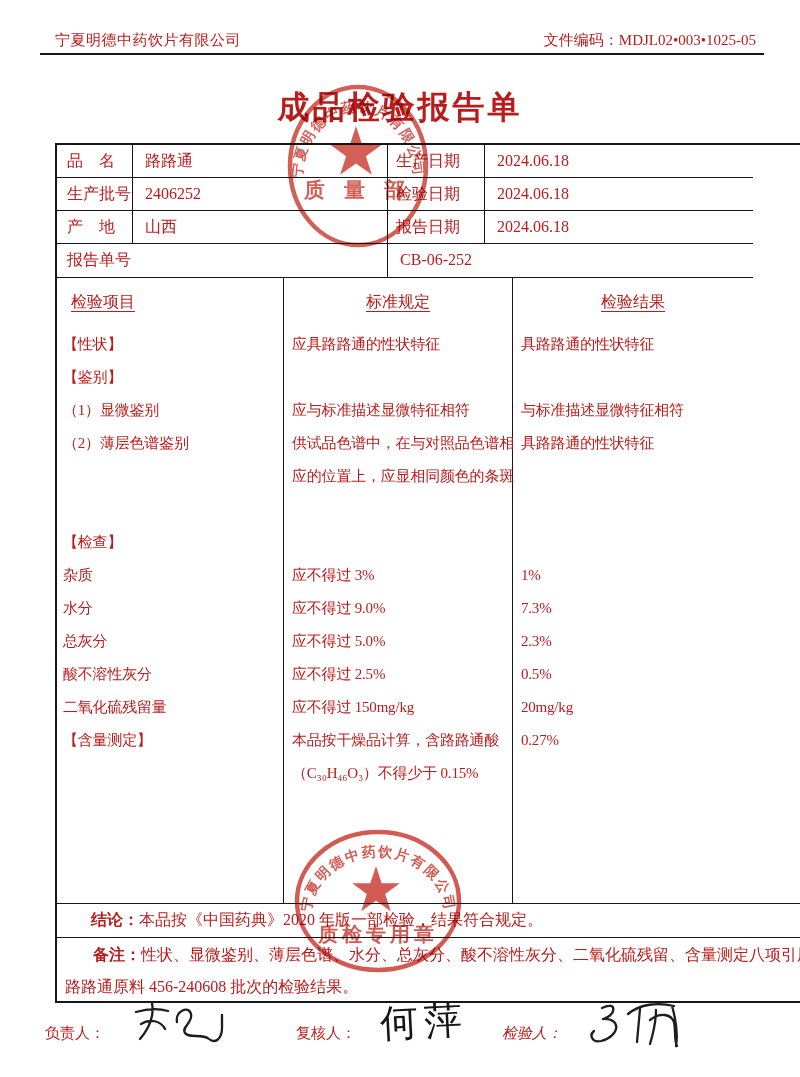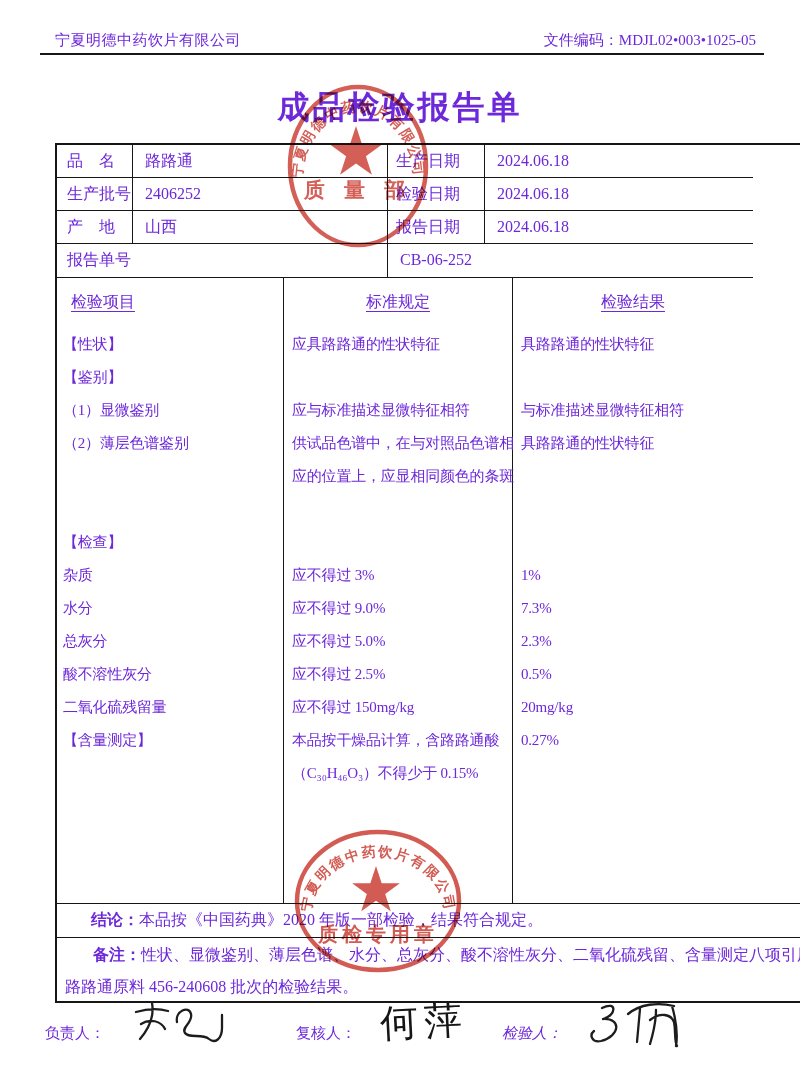--- a/index.html
+++ b/index.html
@@ -1,18 +1,18 @@
 <!DOCTYPE html>
 <html><head>
 <meta charset="utf-8">
 <style>
   html,body{margin:0;padding:0;background:#ffffff;}
   .sheet{
     position:relative;width:800px;height:1077px;background:#ffffff;
-    font-family:"Liberation Serif","DejaVu Serif",serif;color:#6d28d9;overflow:hidden;
+    font-family:"Liberation Serif","DejaVu Serif",serif;color:#b91c1c;overflow:hidden;
   }
   .abs{position:absolute;}
   
   .hdr-company{left:55px;top:31px;font-size:15px;letter-spacing:.5px;}
   .hdr-code{right:44px;top:31px;font-size:15px;}
   .hdr-rule{left:40px;top:53px;width:724px;border-top:2px solid #161616;height:0;}
   .title{left:0;right:0;top:86px;text-align:center;font-size:32px;font-weight:bold;letter-spacing:3px;}
   
   .doc{left:55px;top:143px;width:776px;height:860px;border:2px solid #161616;box-sizing:border-box;}
   .doc *{box-sizing:border-box;}

